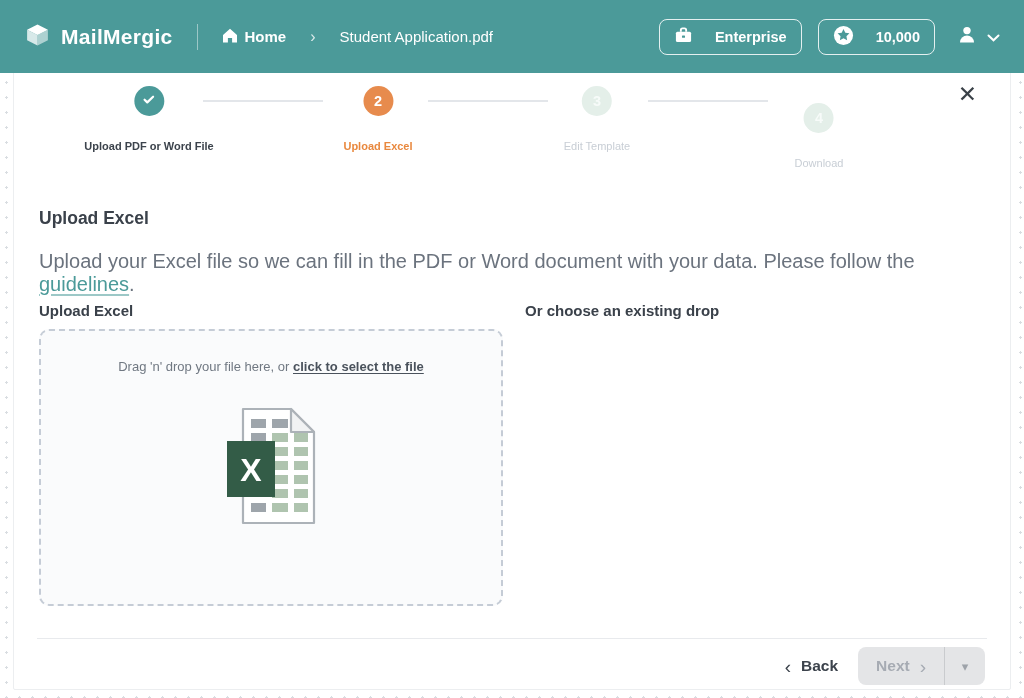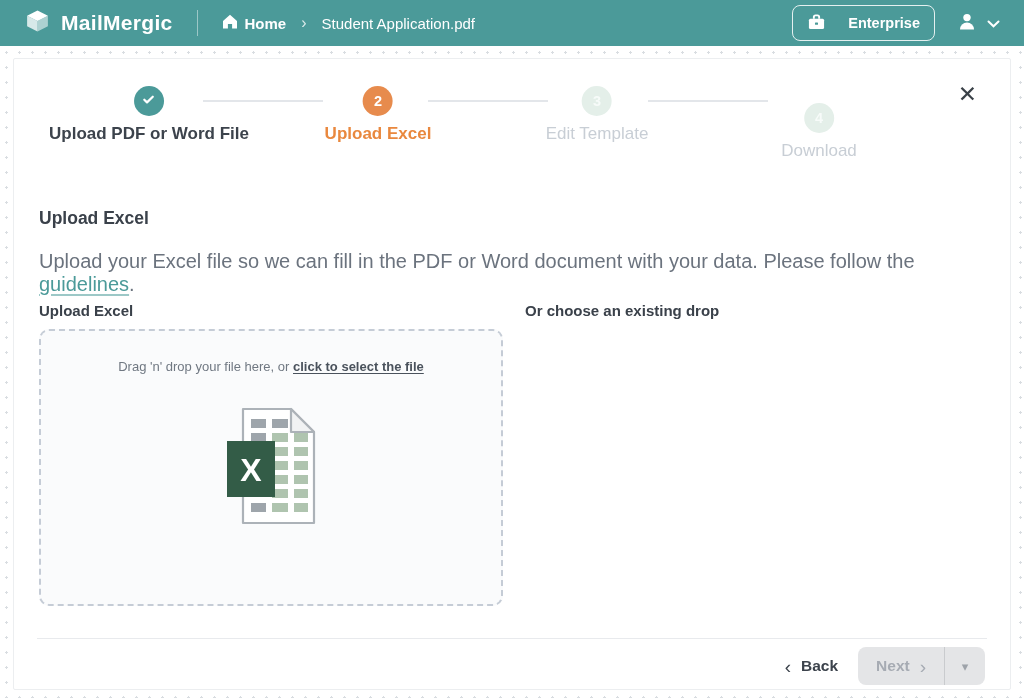--- a/index.html
+++ b/index.html
@@ -7,28 +7,28 @@
     font-family:"Liberation Sans", sans-serif; }
   body {
     background-color:#ffffff;
     background-image: radial-gradient(circle, #d9dde1 1px, transparent 1.3px);
     background-size: 13px 15px;
     position:relative;
   }
 
   
   .header {
-    position:absolute; top:0; left:0; width:1024px; height:46px;
+    position:absolute; top:0; left:0; width:1024px; height:73px;
     background:#4B9A99; display:flex; align-items:center; padding:0 24px;
     z-index:5;
   }
   .brand { display:flex; align-items:center; gap:10px; }
   .brand-name { color:#fff; font-size:21px; font-weight:700; letter-spacing:.3px; }
   .header-divider { width:1px; height:26px; background:rgba(255,255,255,.45); margin:0 24px; }
-  .breadcrumb { display:flex; align-items:center; gap:15px; color:#fff; font-size:15px; }
+  .breadcrumb { display:flex; align-items:center; gap:24px; color:#fff; font-size:15px; }
   .crumb-home { display:flex; align-items:center; gap:7px; font-weight:700; cursor:pointer; }
   .crumb-sep { color:rgba(255,255,255,.8); font-size:16px; }
   .crumb-current { font-weight:400; }
   .header-spacer { flex:1; }
   .pill-btn {
     display:flex; align-items:center; gap:22px; color:#fff;
     border:1.5px solid rgba(255,255,255,.85); border-radius:8px;
     background:transparent; padding:0 14px; height:36px;
     font-size:14.5px; font-weight:700; cursor:pointer; margin-left:16px;
     font-family:"Liberation Sans", sans-serif;
@@ -46,21 +46,21 @@
   .stepper { position:absolute; top:0; left:0; width:100%; height:130px; }
   .step { position:absolute; transform:translateX(-50%); text-align:center; }
   .step-circle {
     width:30px; height:30px; border-radius:50%; margin:0 auto;
     display:flex; align-items:center; justify-content:center;
     font-size:14.5px; font-weight:700;
   }
   .step-done  .step-circle { background:#4B9A99; }
   .step-active .step-circle { background:#E78B4D; color:#fff; }
   .step-pending .step-circle { background:#E4EFE9; color:#F7FBF9; }
-  .step-label { margin-top:8px; font-size:17px; font-weight:600; white-space:nowrap; }
+  .step-label { margin-top:24px; font-size:11px; font-weight:600; white-space:nowrap; }
   .step-done  .step-label { color:#3C434C; }
   .step-active .step-label { color:#E9883E; }
   .step-pending .step-label { color:#C8CED5; font-weight:500; }
   .connector { position:absolute; top:41px; height:2px; background:#E3E6EA; width:120px; }
   .close-btn {
     position:absolute; top:24px; right:33px; font-size:23px; color:#3A4148;
     background:none; border:none; cursor:pointer; line-height:1;
     font-family:"DejaVu Sans", sans-serif;
   }
 
@@ -141,20 +141,29 @@
   <div class="header-spacer"></div>
   <button class="pill-btn">
     <span>
       <svg width="19" height="18" viewBox="0 0 20 19">
         <path d="M7.2 6V4.3A1.8 1.8 0 0 1 9 2.5h2a1.8 1.8 0 0 1 1.8 1.8V6" stroke="#fff" stroke-width="2" fill="none"></path>
         <rect x="2" y="6" width="16" height="11" rx="1.6" fill="#fff"></rect>
         <rect x="8.4" y="10" width="3.2" height="2.4" rx="0.6" fill="#4B9A99"></rect>
       </svg>
     </span>
     <span>Enterprise</span>
+  </button>
+  <button class="pill-btn">
+    <span>
+      <svg width="21" height="21" viewBox="0 0 22 22">
+        <circle cx="11" cy="11" r="10" fill="#fff"></circle>
+        <path d="M11 4.2 12.9 8.1 17.2 8.7 14.1 11.7 14.8 16 11 14 7.2 16 7.9 11.7 4.8 8.7 9.1 8.1 Z" fill="#4B9A99"></path>
+      </svg>
+    </span>
+    <span>10,000</span>
   </button>
   <div class="user-menu">
     <span>
       <svg width="20" height="19" viewBox="0 0 20 19">
         <circle cx="10" cy="5.6" r="3.7" fill="#fff"></circle>
         <path d="M3 17.5a7 7 0 0 1 14 0z" fill="#fff"></path>
       </svg>
     </span>
     <span>
       <svg width="13" height="8" viewBox="0 0 13 8">

